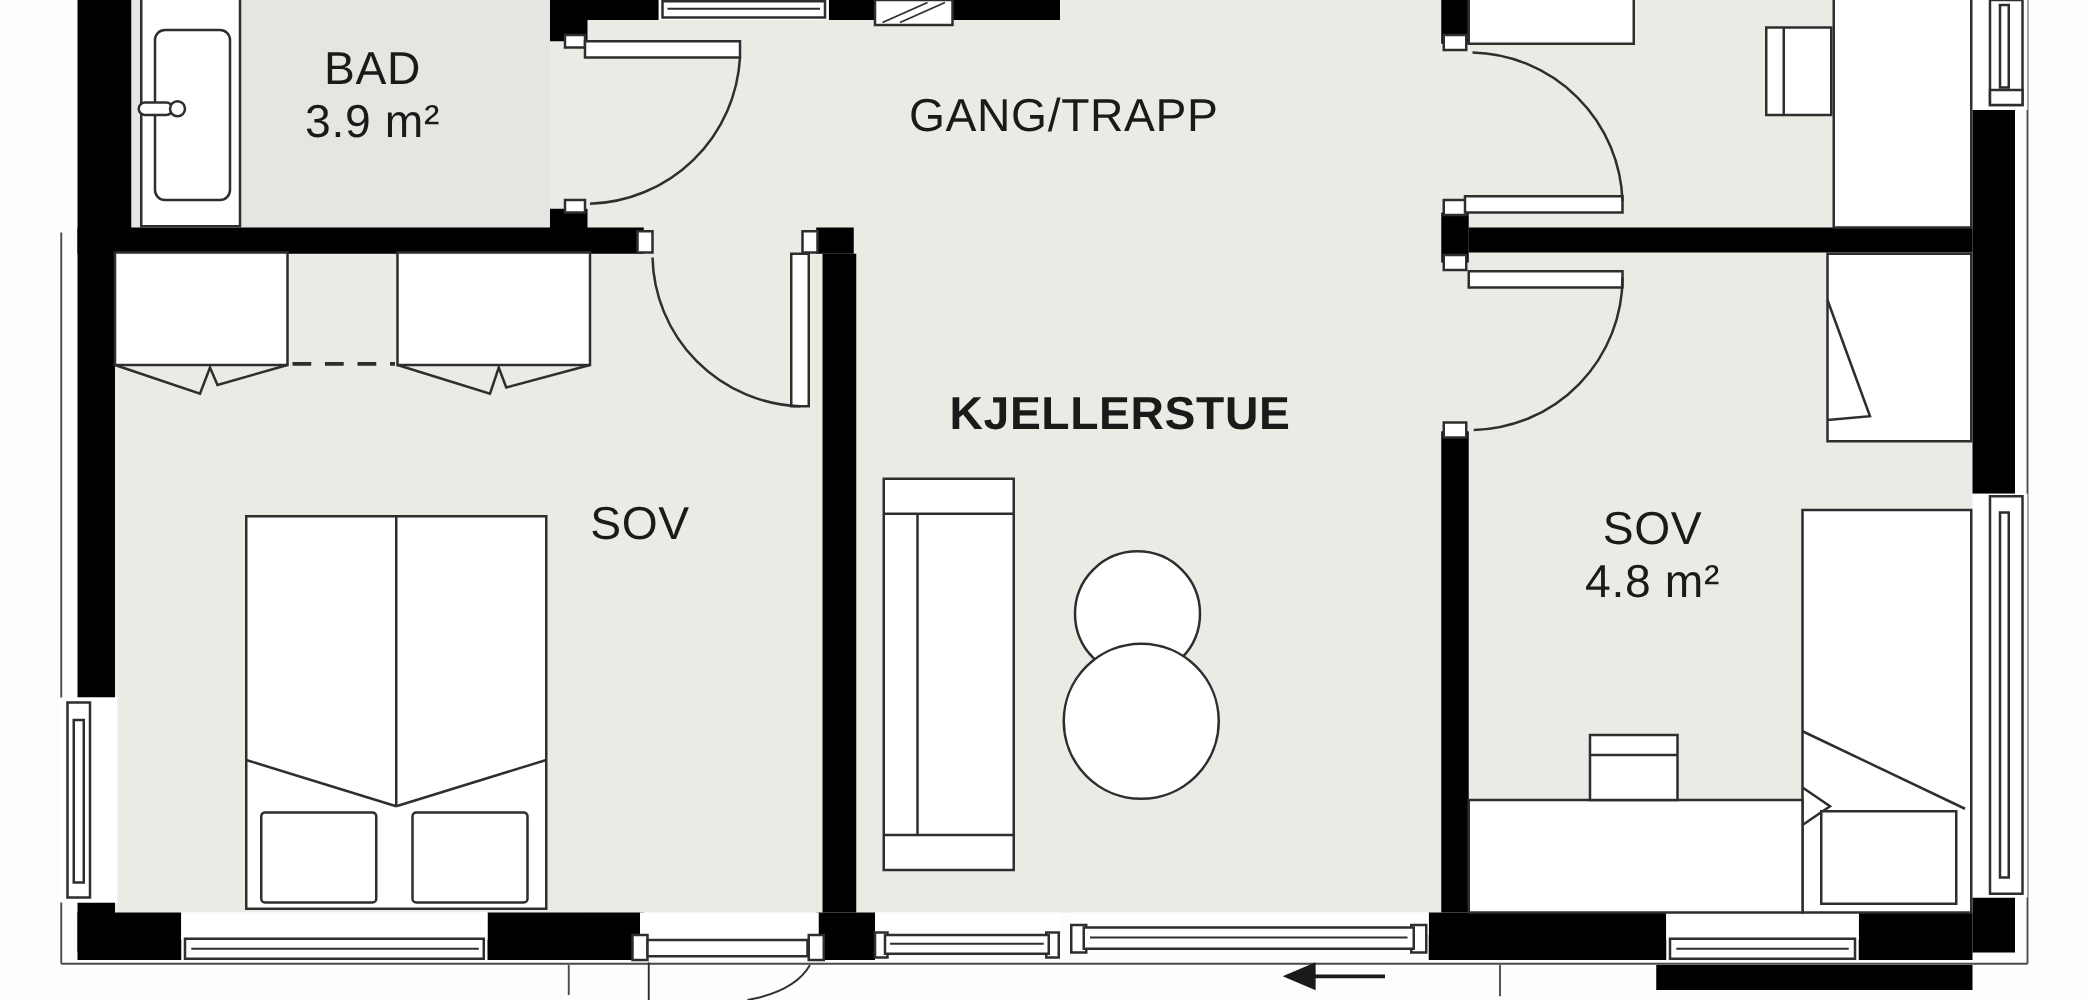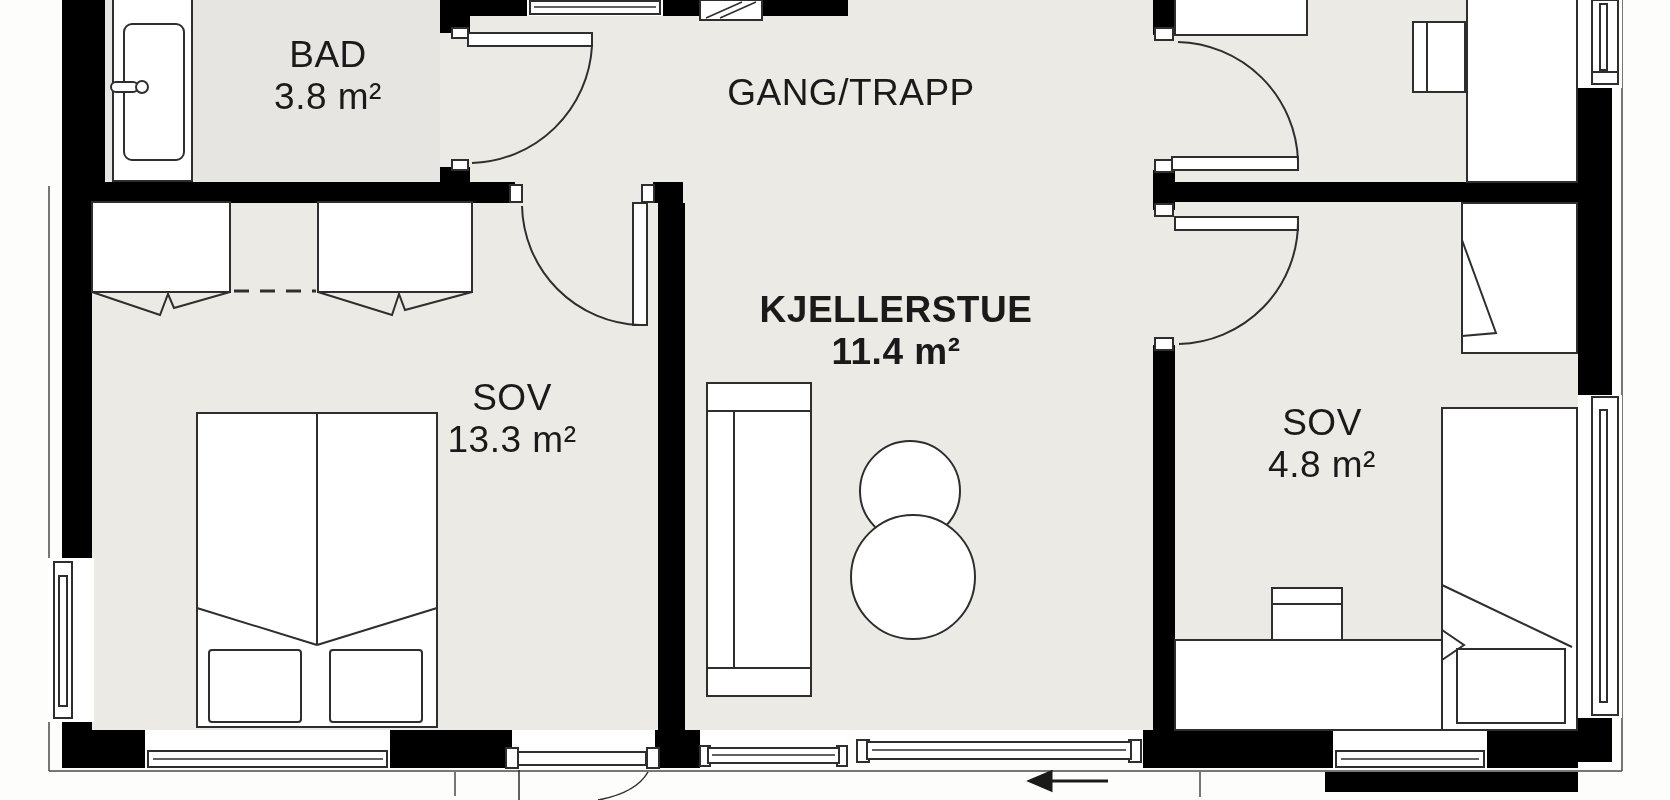--- a/index.html
+++ b/index.html
@@ -252,37 +252,35 @@
     <g>
       <g>
         <path class="arrow" d="M1108,781 H1046" fill="none"></path>
         <polygon class="arrow" points="1030,781 1051,772 1051,790"></polygon>
       </g>
       <path class="thin" d="M455,772 V796"></path>
       <path class="thin" d="M1200,772 V797"></path>
     </g>
   </svg>
 
-  <div class="room-label" style="left:298px;top:76px;margin-left:30px;">
+  <div class="room-label" style="left:298px;top:76px;">
     <span>BAD</span>
-    <span class="area">3.8 m²</span>
+    <span class="area">3.9 m²</span>
   </div>
 
   <div class="room-label" style="left:851px;top:93px;">
     <span>GANG/TRAPP</span>
   </div>
 
   <div class="room-label" style="left:896px;top:331px;font-weight:bold;">
     <span>KJELLERSTUE</span>
-    <span class="area">11.4 m²</span>
   </div>
 
   <div class="room-label" style="left:512px;top:419px;">
     <span>SOV</span>
-    <span class="area">13.3 m²</span>
   </div>
 
   <div class="room-label" style="left:1322px;top:444px;">
     <span>SOV</span>
     <span class="area">4.8 m²</span>
   </div>
 
 </div>
 
 </body></html>

